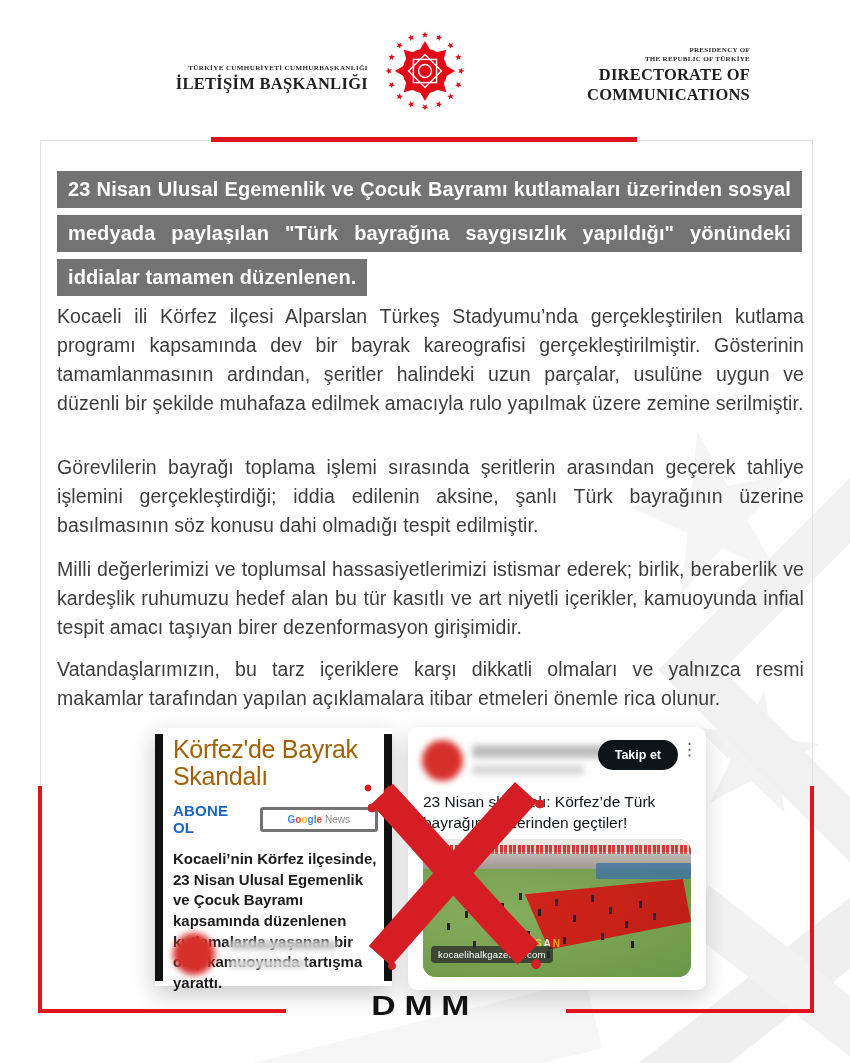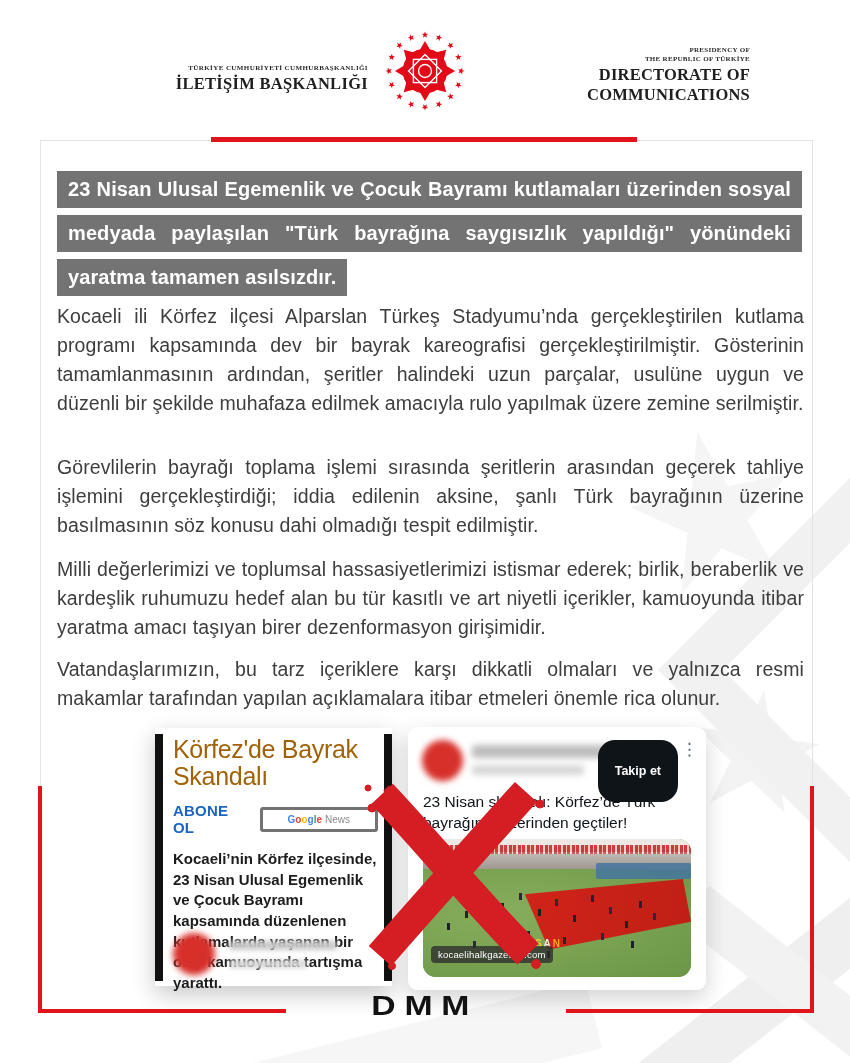--- a/index.html
+++ b/index.html
@@ -63,21 +63,21 @@
   .news .body { margin-top:13px; font-size:15px; font-weight:bold; color:#1c1c1c; line-height:1.38; }
   .news .foot { position:absolute; left:18px; right:14px; top:202px; height:48px; display:flex; align-items:center; gap:14px; }
   .blur-circle { width:42px; height:42px; border-radius:50%; background:#d7302b; filter:blur(3px); flex:0 0 auto; }
   .blur-line { background:#c9c9c9; filter:blur(2.5px); border-radius:3px; }
 
   
   .post { position:absolute; left:408px; top:727px; width:298px; height:263px; background:#fff; border-radius:9px; box-shadow:0 8px 22px rgba(0,0,0,0.18); z-index:2; }
   .post .avatar { position:absolute; left:14px; top:13px; width:41px; height:41px; border-radius:50%; background:#d7302b; filter:blur(3px); }
   .post .nline { position:absolute; left:64px; top:18px; width:152px; height:13px; background:#bdbdbd; filter:blur(3px); border-radius:3px; }
   .post .hline { position:absolute; left:64px; top:38px; width:112px; height:10px; background:#d6d6d6; filter:blur(3px); border-radius:3px; }
-  .follow-btn { position:absolute; right:28px; top:13px; background:#0f1419; color:#fff; font-size:12.5px; font-weight:bold; border:none; border-radius:17px; padding:24px 17px; }
+  .follow-btn { position:absolute; right:28px; top:13px; background:#0f1419; color:#fff; font-size:12.5px; font-weight:bold; border:none; border-radius:17px; padding:8px 17px; }
   .kebab { position:absolute; right:8px; top:14px; color:#536471; font-size:17px; line-height:1; }
   .post .text { position:absolute; left:15px; top:64px; width:270px; font-size:15.5px; line-height:21px; color:#0f1419; }
   .photo { position:absolute; left:15px; top:112px; width:268px; height:138px; border-radius:13px; overflow:hidden; background:#76a04f; }
   .photo .stands { position:absolute; left:0; top:0; width:100%; height:30px;
      background:linear-gradient(#ece9e4 0,#ece9e4 6px, #b85a52 6px, #a8514c 13px, #c2bdb6 13px, #9f9890 30px); }
   .photo .crowd-dots { position:absolute; left:0; top:6px; width:100%; height:9px; opacity:.7;
      background:repeating-linear-gradient(90deg,#d33 0 3px,#fff 3px 5px,#c33 5px 8px,#eee 8px 9px); }
   .photo .grass { position:absolute; left:0; top:30px; width:100%; height:108px;
      background:radial-gradient(ellipse at 30% 40%, #86ad5d 0%, #76a04f 60%, #6b9647 100%); }
   .photo .blue-crowd { position:absolute; right:0; top:24px; width:95px; height:16px; background:#44759f; opacity:.85;
@@ -163,26 +163,26 @@
   <div class="card"></div>
   <div class="accent top"></div>
   <div class="accent lv"></div>
   <div class="accent lh"></div>
   <div class="accent rv"></div>
   <div class="accent rh"></div>
 
   <div class="claim">
     <div class="line justify">23 Nisan Ulusal Egemenlik ve Çocuk Bayramı kutlamaları üzerinden sosyal</div>
     <div class="line justify">medyada paylaşılan "Türk bayrağına saygısızlık yapıldığı" yönündeki</div>
-    <div class="line last">yaratma tamamen asılsızdır.</div>
+    <div class="line last">iddialar tamamen düzenlenen.</div>
   </div>
 
   <p class="para p1">Kocaeli ili Körfez ilçesi Alparslan Türkeş Stadyumu’nda gerçekleştirilen kutlama programı kapsamında dev bir bayrak kareografisi gerçekleştirilmiştir. Gösterinin tamamlanmasının ardından, şeritler halindeki uzun parçalar, usulüne uygun ve düzenli bir şekilde muhafaza edilmek amacıyla rulo yapılmak üzere zemine serilmiştir.</p>
   <p class="para p2">Görevlilerin bayrağı toplama işlemi sırasında şeritlerin arasından geçerek tahliye işlemini gerçekleştirdiği; iddia edilenin aksine, şanlı Türk bayrağının üzerine basılmasının söz konusu dahi olmadığı tespit edilmiştir.</p>
-  <p class="para p3">Milli değerlerimizi ve toplumsal hassasiyetlerimizi istismar ederek; birlik, beraberlik ve kardeşlik ruhumuzu hedef alan bu tür kasıtlı ve art niyetli içerikler, kamuoyunda itibar yaratma amacı taşıyan birer dezenformasyon girişimidir.</p>
+  <p class="para p3">Milli değerlerimizi ve toplumsal hassasiyetlerimizi istismar ederek; birlik, beraberlik ve kardeşlik ruhumuzu hedef alan bu tür kasıtlı ve art niyetli içerikler, kamuoyunda infial tespit amacı taşıyan birer dezenformasyon girişimidir.</p>
   <p class="para p4">Vatandaşlarımızın, bu tarz içeriklere karşı dikkatli olmaları ve yalnızca resmi makamlar tarafından yapılan açıklamalara itibar etmeleri önemle rica olunur.</p>
 
   <div class="news">
     <div class="bar l"></div>
     <div class="bar r"></div>
     <div class="inner">
       <h2>Körfez'de Bayrak Skandalı</h2>
       <div class="subrow">
         <span class="abone">ABONE OL</span>
         <span class="gnews">

